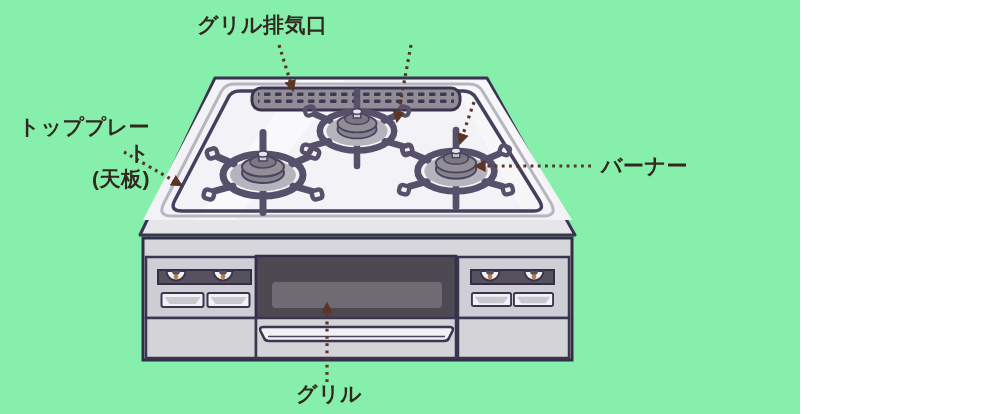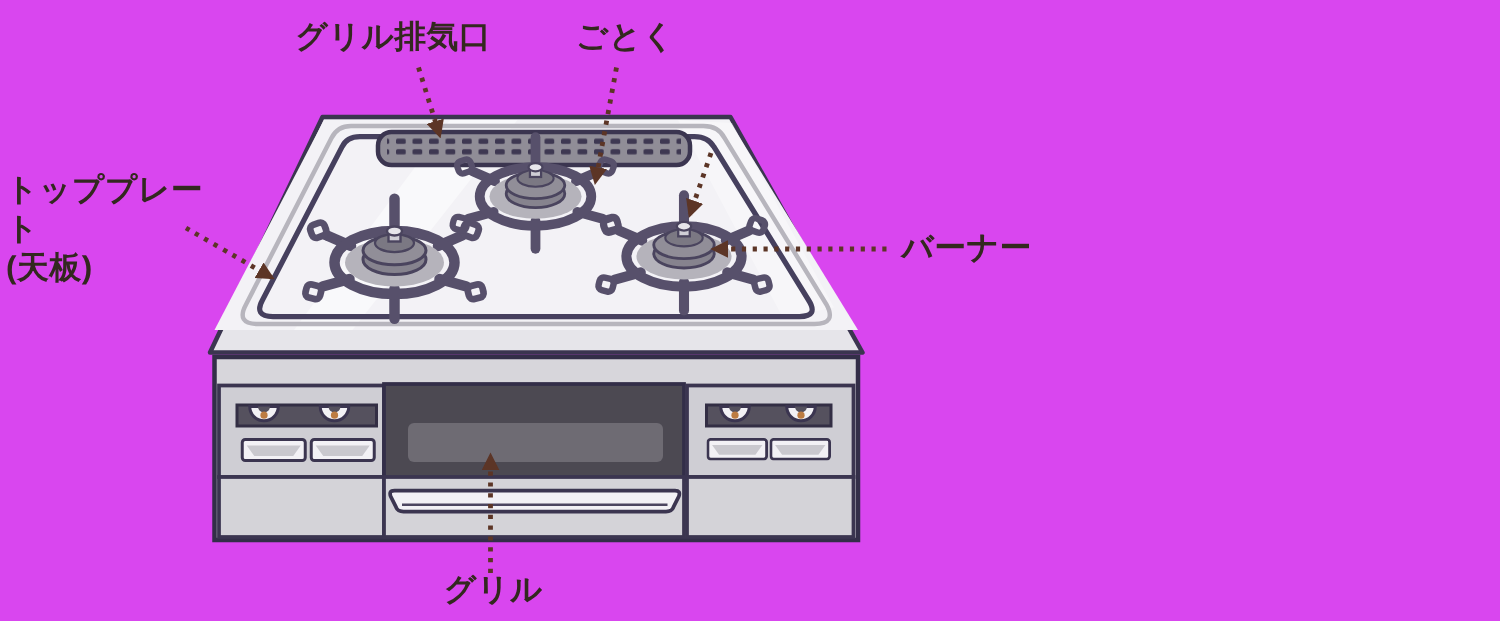--- a/index.html
+++ b/index.html
@@ -1,34 +1,34 @@
 <!DOCTYPE html>
 <html><head>
 <meta charset="utf-8">
 <style>
   html, body { margin: 0; padding: 0; background: #ffffff; }
   .canvas {
     position: relative;
-    width: 1000px;
+    width: 800px;
     height: 414px;
-    background: #d946ef;
+    background: #86efac;
     overflow: hidden;
     font-family: "Liberation Sans", sans-serif;
   }
   .art { position: absolute; left: 0; top: 0; }
   .label {
     position: absolute;
     font-size: 21px;
     font-weight: 600;
     color: #33281f;
     letter-spacing: 0.5px;
     white-space: nowrap;
     line-height: 26px;
   }
-  .label.center2 { text-align: left; white-space: normal; }
+  .label.center2 { text-align: right; white-space: normal; }
 </style>
 </head>
 <body>
 
 <div class="canvas">
 
   <svg class="art" width="1000" height="414" viewBox="0 0 1000 414">
     <defs>
       <pattern id="slots" patternUnits="userSpaceOnUse" width="11" height="7">
         <rect x="0" y="1.5" width="6.5" height="3.5" rx="1" fill="#3e3852"></rect>
@@ -141,21 +141,20 @@
       <path d="M411,45 L397,121" marker-end="url(#arr)"></path>
       <path d="M474,102 L460,143" marker-end="url(#arr)"></path>
       <path d="M124,152 Q150,167 181,185" marker-end="url(#arr)"></path>
       <path d="M591,166 L476,166" marker-end="url(#arr)"></path>
       <path d="M327,382 L327,304" marker-end="url(#arr)"></path>
     </g>
   </svg>
 
   <div class="label" style="left:197px; top:12px;">グリル排気口</div>
 
-  <div class="label" style="left:384px; top:12px;">ごとく</div>
 
 
   <div class="label center2" style="left:4px; top:114px; width:146px;">
     <div>トッププレート</div>
     <div>(天板)</div>
   </div>
 
   <div class="label" style="left:601px; top:153px;">バーナー</div>
 
   <div class="label" style="left:296px; top:383px;font-family:Liberation Mono, monospace;">グリル</div>

